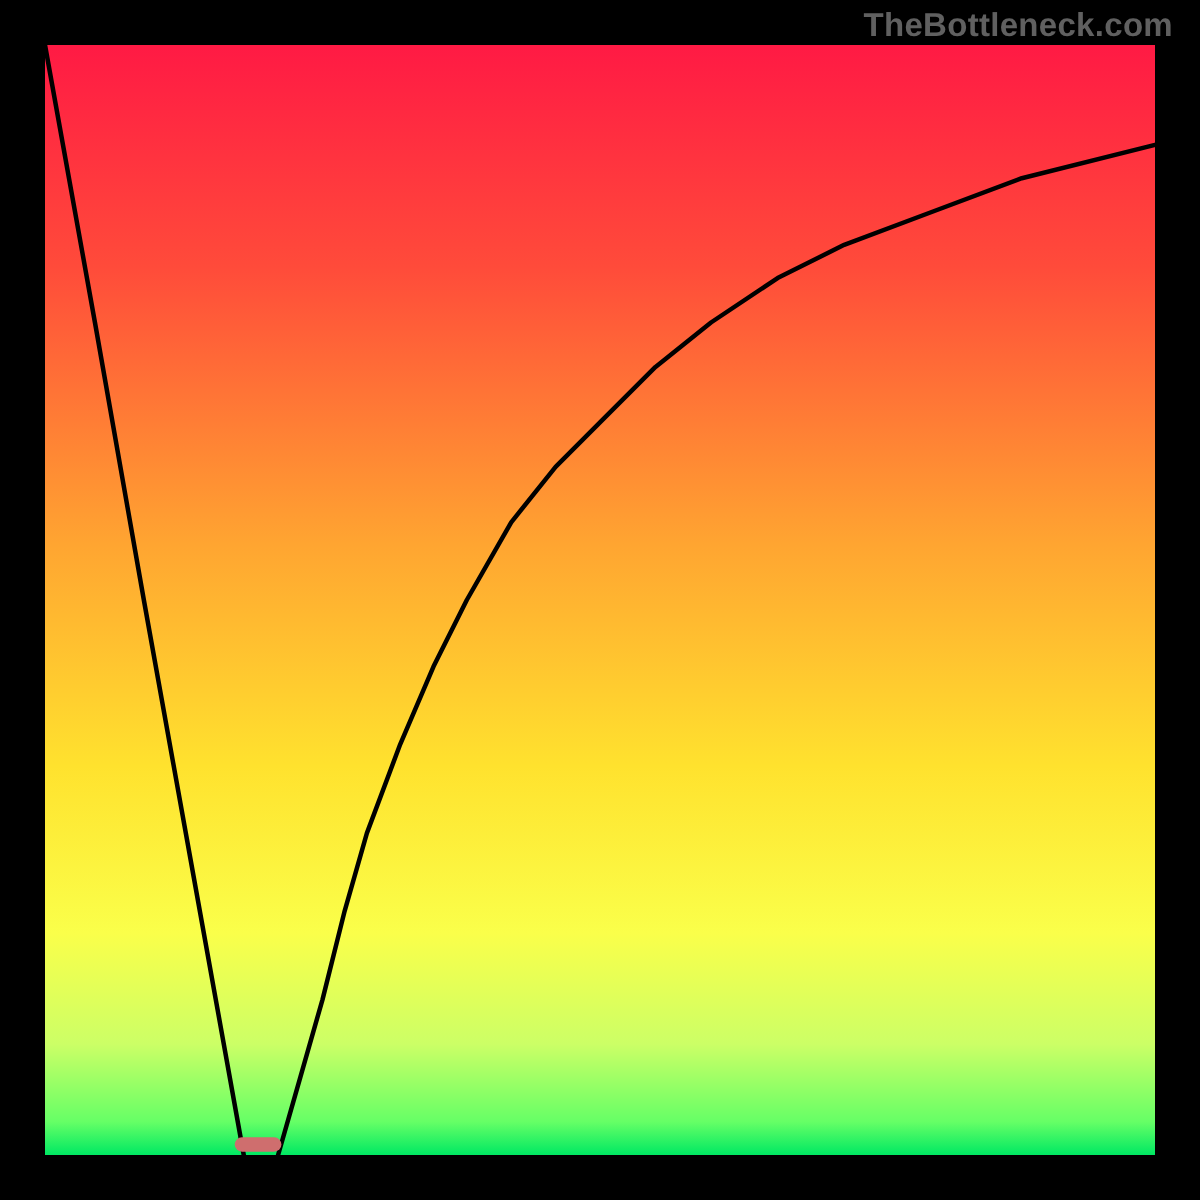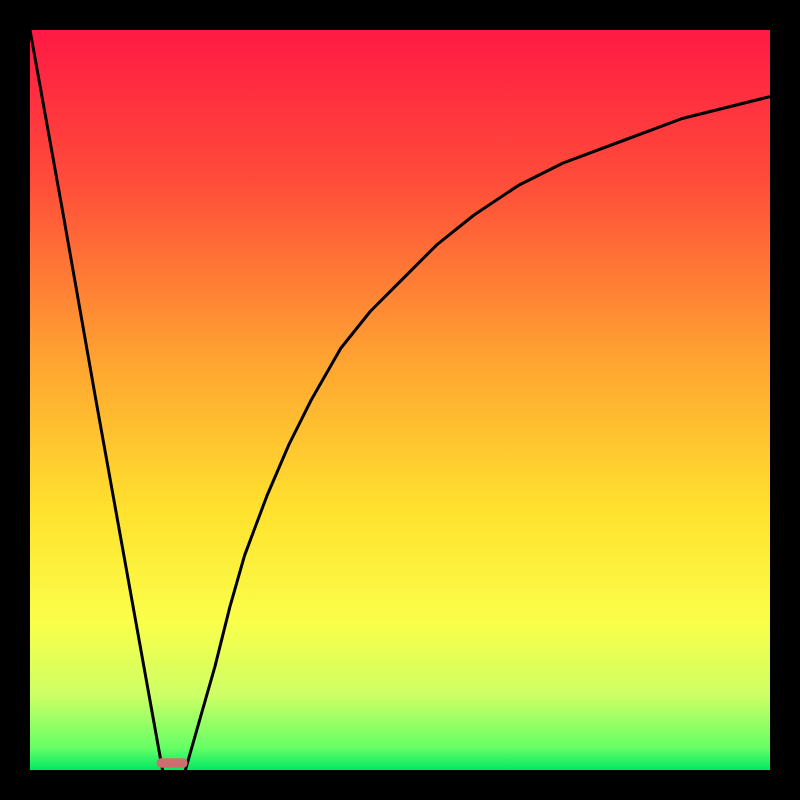--- a/index.html
+++ b/index.html
@@ -27,20 +27,21 @@
     z-index: 20;
   }
   svg {
     display: block;
   }
 </style>
 </head>
 <body>
 
 <div class="frame">
+  <div class="watermark">TheBottleneck.com</div>
 
   <svg id="chart-svg" width="800" height="800" viewBox="0 0 800 800">
       <defs>
         <linearGradient id="bg-grad" x1="0" y1="0" x2="0" y2="1">
           <stop offset="0%" stop-color="#ff1a44"></stop>
           <stop offset="20%" stop-color="#ff4b3a"></stop>
           <stop offset="45%" stop-color="#ffa531"></stop>
           <stop offset="65%" stop-color="#ffe22e"></stop>
           <stop offset="80%" stop-color="#faff4a"></stop>
           <stop offset="90%" stop-color="#ccff66"></stop>

